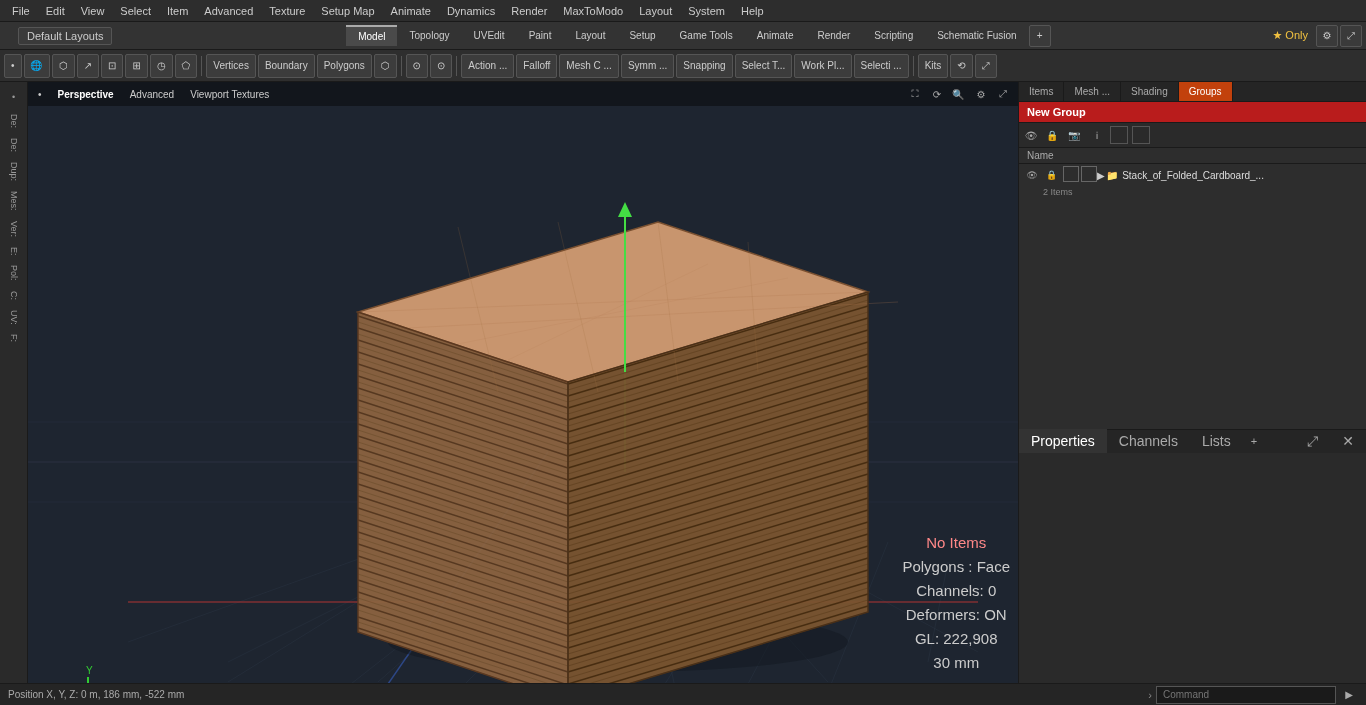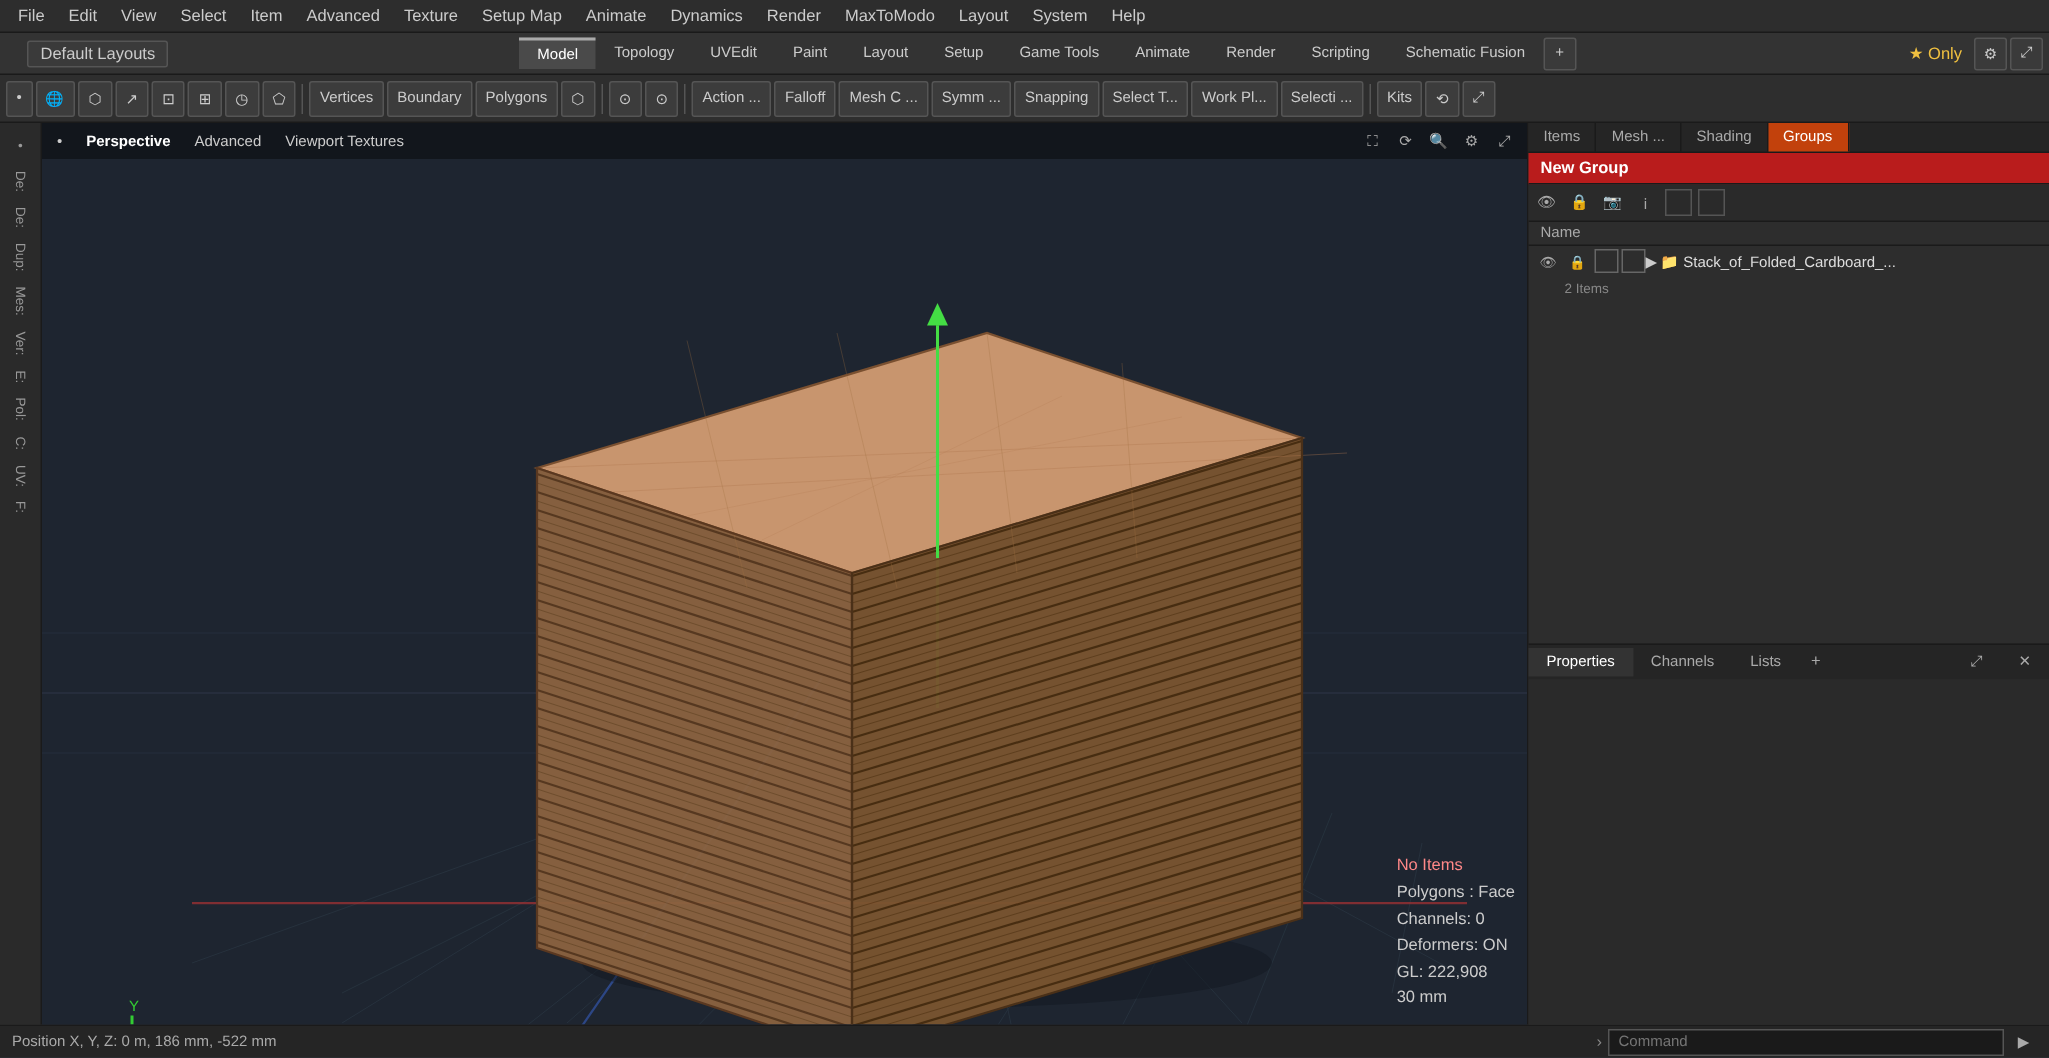--- a/index.html
+++ b/index.html
@@ -35,21 +35,21 @@
     
     #viewport { flex: 1; position: relative; background: #1e2530; overflow: hidden; }
     #viewport-header { display: flex; align-items: center; background: rgba(0,0,0,0.4); height: 24px; padding: 0 6px; gap: 8px; position: absolute; top: 0; left: 0; right: 0; z-index: 10; }
     .vp-header-btn { color: #ccc; font-size: 10px; cursor: pointer; padding: 2px 4px; }
     .vp-header-btn.active { color: #fff; font-weight: bold; }
     .vp-spacer { flex: 1; }
     .vp-header-icons { display: flex; gap: 4px; }
     .vp-icon { width: 18px; height: 18px; display: flex; align-items: center; justify-content: center; color: #aaa; font-size: 10px; cursor: pointer; }
 
     
-    #viewport-status { position: absolute; bottom: 8px; right: 8px; text-align: left; color: #ccc; font-size: 11px; line-height: 1.6; }
+    #viewport-status { position: absolute; bottom: 8px; right: 8px; text-align: center; color: #ccc; font-size: 15px; line-height: 1.6; }
 
     
     #right-panel { width: 348px; background: #2d2d2d; border-left: 1px solid #1a1a1a; display: flex; flex-direction: column; }
     #right-tabs { display: flex; background: #252525; border-bottom: 1px solid #1a1a1a; }
     .right-tab { padding: 4px 10px; color: #aaa; font-size: 10px; cursor: pointer; border-right: 1px solid #1a1a1a; }
     .right-tab.active { background: #c2410c; color: #fff; }
     #panel-header { display: flex; align-items: center; justify-content: space-between; padding: 4px 8px; background: #b91c1c; border-bottom: 1px solid #1a1a1a; }
     .panel-title { color: #fff; font-size: 11px; font-weight: bold; }
     #panel-toolbar { display: flex; background: #2a2a2a; border-bottom: 1px solid #1a1a1a; padding: 2px; gap: 2px; align-items: center; }
     .panel-icon { width: 20px; height: 20px; display: flex; align-items: center; justify-content: center; color: #aaa; cursor: pointer; border-radius: 2px; font-size: 10px; }
@@ -59,29 +59,29 @@
     .tree-item { display: flex; align-items: center; padding: 2px 4px; cursor: pointer; }
     .tree-row-icons { display: flex; gap: 2px; }
     .tree-icon { width: 18px; height: 18px; display: flex; align-items: center; justify-content: center; font-size: 9px; color: #aaa; cursor: pointer; }
     .tree-arrow { color: #ccc; font-size: 10px; margin-right: 2px; }
     .tree-label { color: #ddd; font-size: 10px; }
     .tree-sub { color: #888; font-size: 9px; margin-left: 20px; padding: 1px 4px; }
 
     
     #bottom-props { flex: 1; background: #2a2a2a; }
     #bottom-tabs-row { display: flex; align-items: center; background: #252525; height: 24px; border-top: 1px solid #1a1a1a; }
-    .bottom-tab { padding: 4px 12px; color: #aaa; font-size: 10px; cursor: pointer; }
+    .bottom-tab { padding: 4px 12px; color: #aaa; font-size: 14px; cursor: pointer; }
     .bottom-tab.active { background: #333; color: #fff; }
     .bottom-tab-add { padding: 4px 8px; color: #aaa; cursor: pointer; }
 
     
     #status-bar { display: flex; align-items: center; background: #252525; height: 22px; border-top: 1px solid #1a1a1a; padding: 0 8px; }
     .status-text { color: #aaa; font-size: 10px; }
     #command-area { display: flex; align-items: center; flex: 1; justify-content: flex-end; gap: 4px; }
-    #command-input { background: #1a1a1a; border: 1px solid #555; color: #ccc; font-size: 10px; padding: 2px 6px; height: 18px; width: 264px; }
+    #command-input { background: #1a1a1a; border: 1px solid #555; color: #ccc; font-size: 10px; padding: 2px 6px; height: 18px; width: 180px; }
     .cmd-icon { width: 18px; height: 18px; display: flex; align-items: center; justify-content: center; color: #aaa; cursor: pointer; font-size: 10px; }
 
     
     #vp-svg { position: absolute; top: 0; left: 0; width: 100%; height: 100%; }
   </style>
 </head>
 <body>
 
 <div id="menu-bar">
   <span class="menu-item">File</span>

